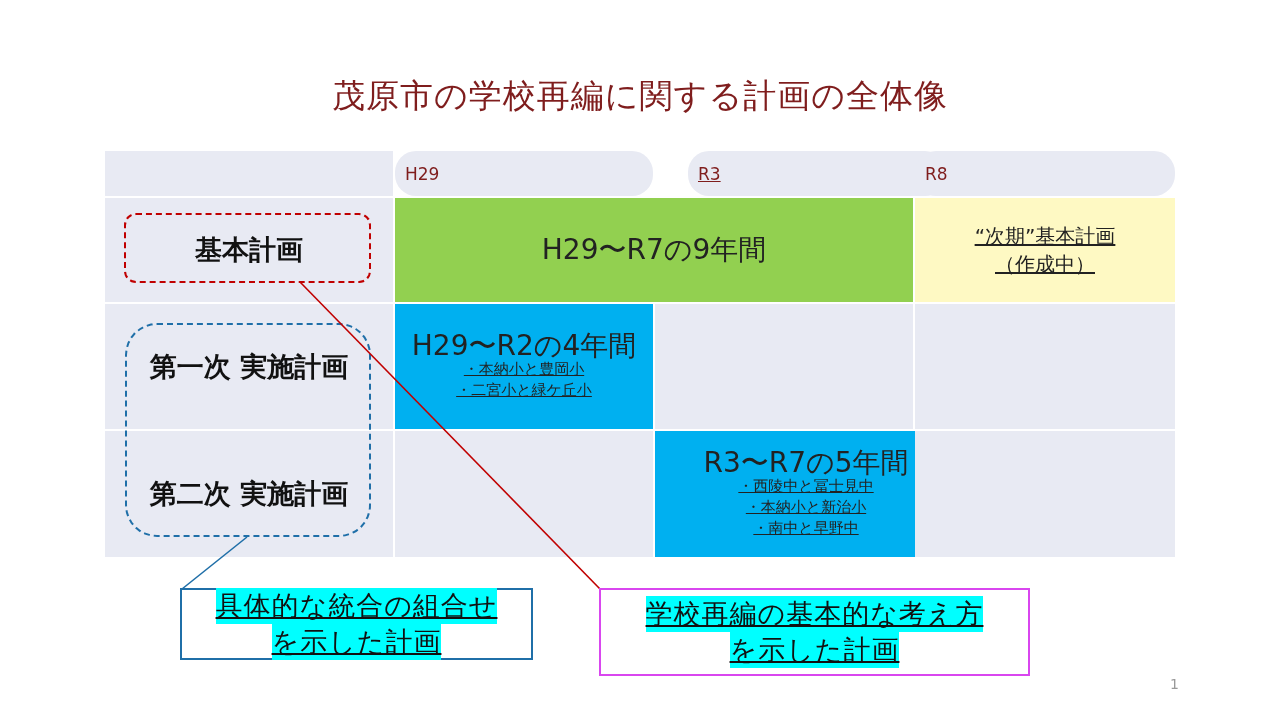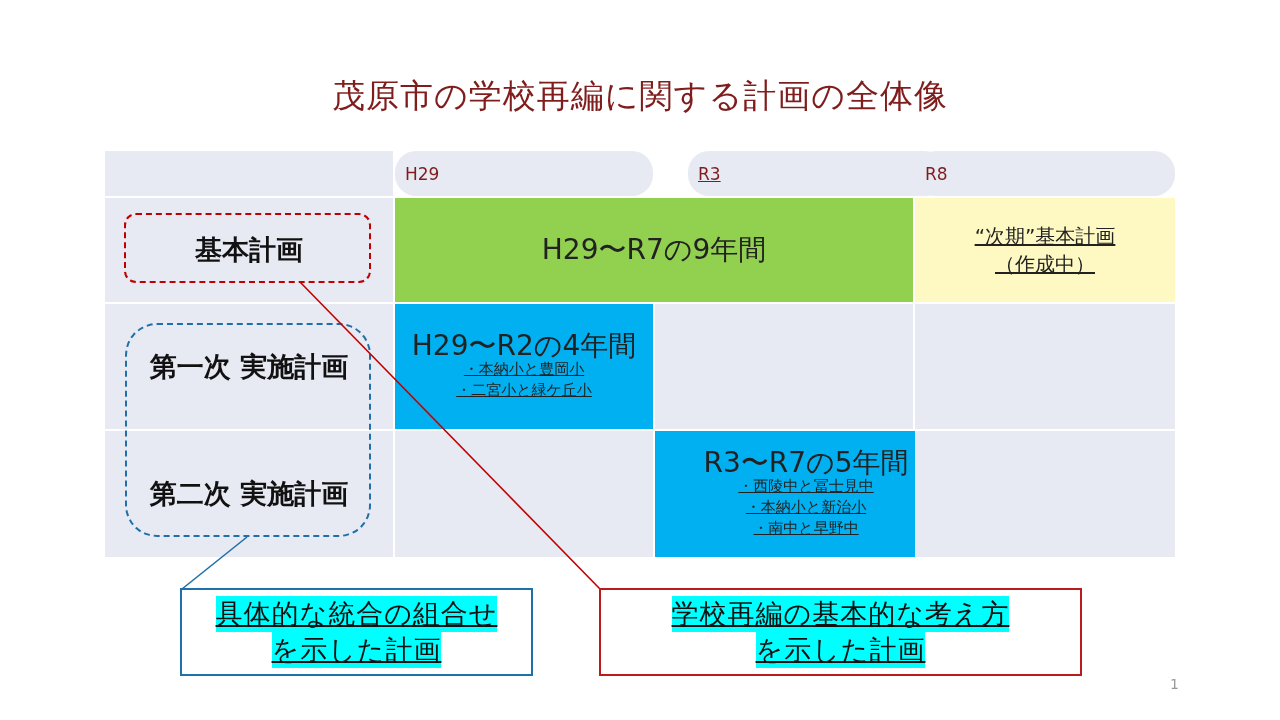--- a/index.html
+++ b/index.html
@@ -40,22 +40,22 @@
     border: 2px dashed #1f6fa8; border-radius: 32px; box-sizing: border-box;
   }
   .callout {
     position: absolute; box-sizing: border-box; background: #fff;
     display: flex; flex-direction: column; align-items: center; justify-content: center;
   }
   .callout span {
     background: #00ffff; font-size: 27px; line-height: 36px;
     text-decoration: underline; color: #111; letter-spacing: 1px;
   }
-  .callout-blue { left: 180px; top: 588px; width: 353px; height: 88px; border: 2px solid #1f6fa8; }
-  .callout-red { left: 599px; top: 588px; width: 483px; height: 88px; border: 2px solid #b91c1c; }
+  .callout-blue { left: 180px; top: 588px; width: 353px; height: 72px; border: 2px solid #1f6fa8; }
+  .callout-red { left: 599px; top: 588px; width: 431px; height: 88px; border: 2px solid #d946ef; }
   .pagenum {
     position: absolute; left: 1170px; top: 676px; font-size: 14px; color: #999;
   }
   svg.lines { position: absolute; left: 0; top: 0; pointer-events: none; }
 </style>
 </head>
 <body>
 
 <div class="title">茂原市の学校再編に関する計画の全体像</div>
 

